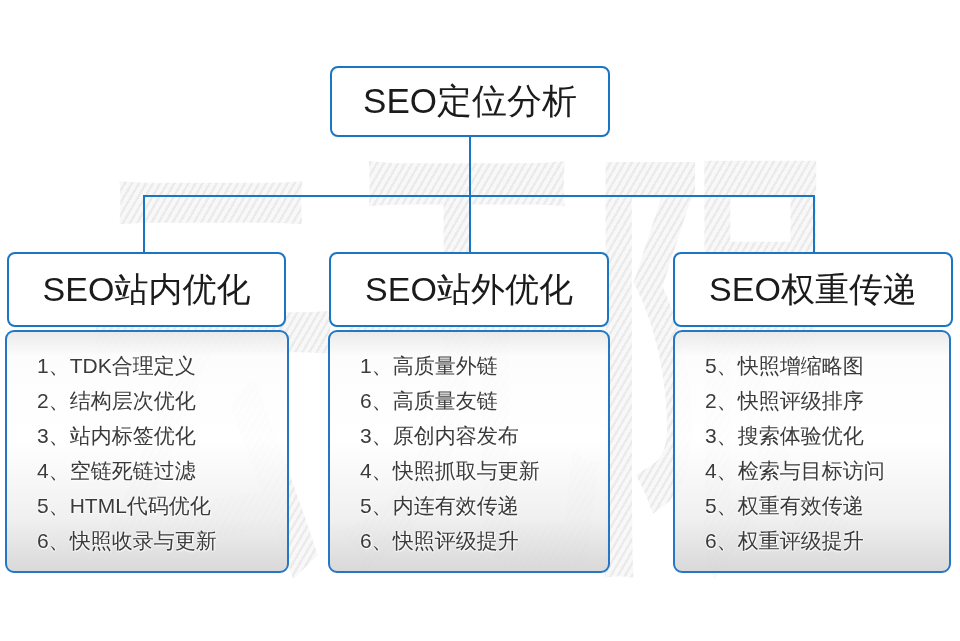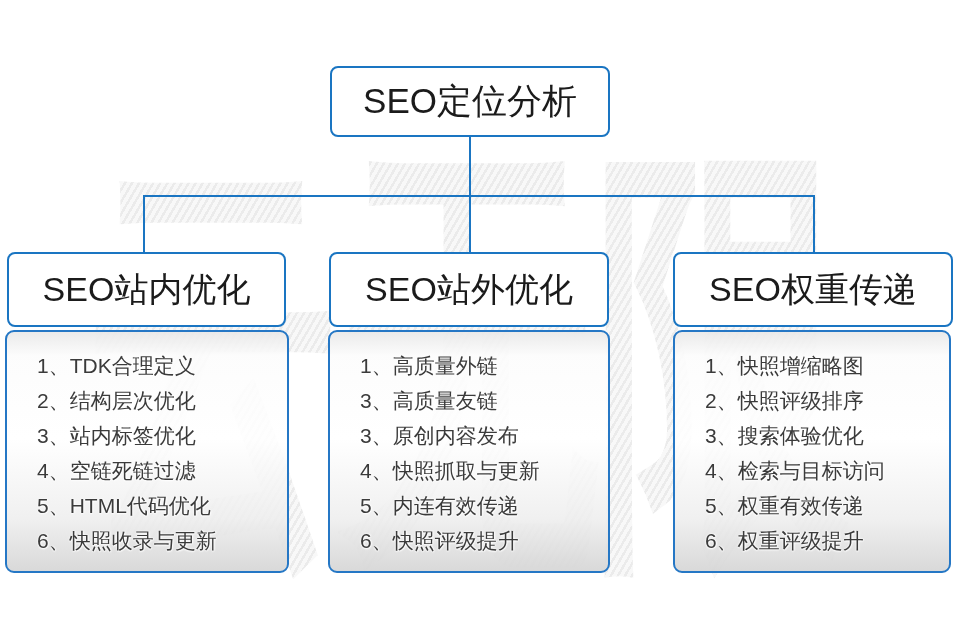--- a/index.html
+++ b/index.html
@@ -128,31 +128,31 @@
       <li>3、站内标签优化</li>
       <li>4、空链死链过滤</li>
       <li>5、HTML代码优化</li>
       <li>6、快照收录与更新</li>
     </ul>
   </div>
 
   <div id="branch-body-1" class="branch-body">
     <ul class="branch-list">
       <li>1、高质量外链</li>
-      <li>3、高质量友链</li>
+      <li>6、高质量友链</li>
       <li>3、原创内容发布</li>
       <li>4、快照抓取与更新</li>
       <li>5、内连有效传递</li>
       <li>6、快照评级提升</li>
     </ul>
   </div>
 
   <div id="branch-body-2" class="branch-body">
     <ul class="branch-list">
-      <li>1、快照增缩略图</li>
+      <li>5、快照增缩略图</li>
       <li>2、快照评级排序</li>
       <li>3、搜索体验优化</li>
       <li>4、检索与目标访问</li>
       <li>5、权重有效传递</li>
       <li>6、权重评级提升</li>
     </ul>
   </div>
 
 </div>
 

